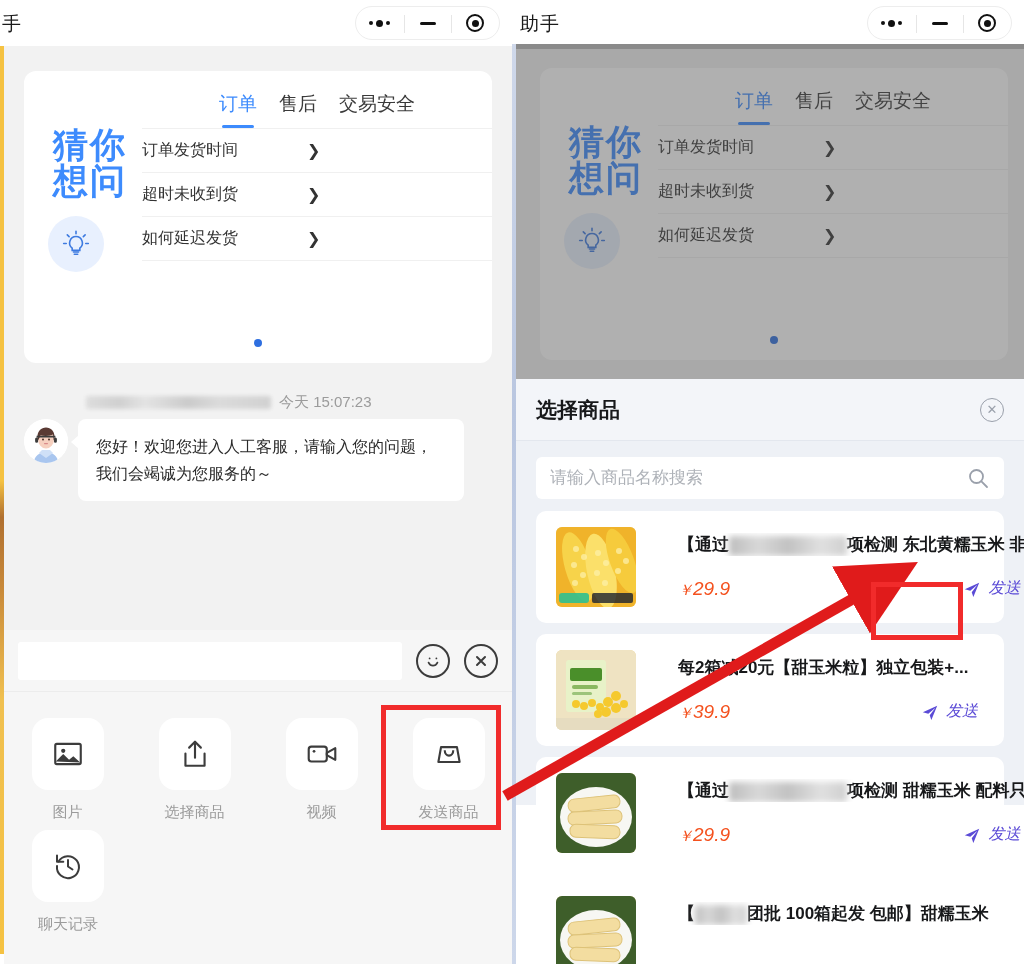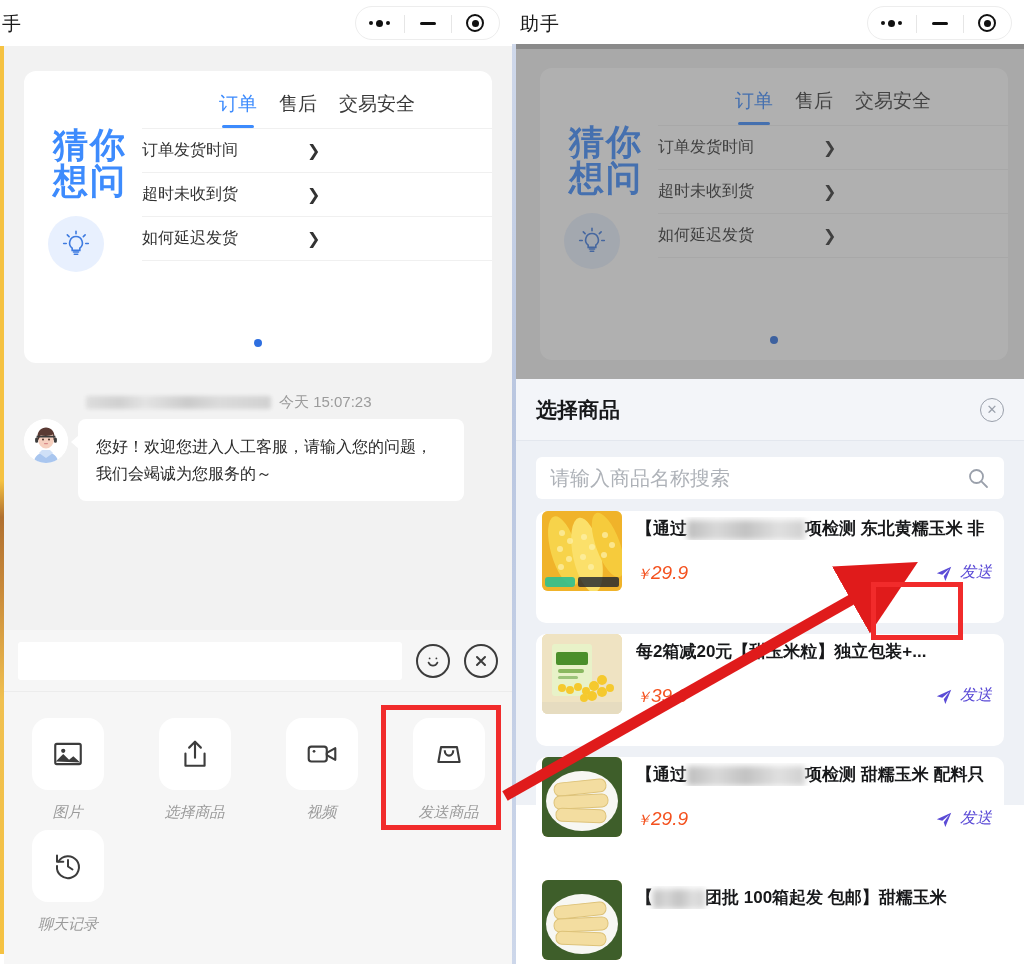--- a/index.html
+++ b/index.html
@@ -132,21 +132,21 @@
   .circle-ico {
     width: 34px; height: 34px; border-radius: 50%; border: 2px solid #3c3c3c;
     display:flex; align-items:center; justify-content:center; cursor:pointer;
   }
 
   
   .tools {
     position: absolute; left: 0; bottom: 0; width: 508px; height: 272px;
     background: #f6f6f6; padding: 18px 0 0 0;
   }
-  .tool-row { display: flex; font-style: italic; }
+  .tool-row { display: flex; }
   .tool {
     width: 128px; display:flex; flex-direction:column; align-items:center;
     padding-top: 8px; cursor: pointer;
   }
   .tool-tile {
     width: 72px; height: 72px; border-radius: 16px; background: #fff;
     display:flex; align-items:center; justify-content:center;
   }
   .tool-label { margin-top: 13px; font-size: 15px; color: #9a9a9a; }
   .hl-box {
@@ -190,28 +190,28 @@
     width: 24px; height: 24px; border-radius:50%; border: 1.6px solid #9aa0ab;
     display:flex;align-items:center;justify-content:center; color:#9aa0ab; font-size:13px;
     cursor:pointer;
   }
   .search-wrap { padding: 16px 20px 10px 20px; }
   .search-box {
     height: 42px; background: #fff; border-radius: 6px; display:flex; align-items:center;
     padding: 0 14px;
   }
   .search-box input {
-    flex:1; border:none; outline:none; font-size: 20px; color:#444;
+    flex:1; border:none; outline:none; font-size: 17px; color:#444;
     background: transparent; font-family: "Liberation Sans", sans-serif;
   }
   .search-box input::placeholder { color: #aeb2b8; }
   .prod-list { padding: 2px 20px 0 20px; }
   .prod-card {
     height: 112px; background: #fff; border-radius: 10px; margin-bottom: 11px;
-    display: flex; align-items: flex-start; padding: 0 6px;
+    display: flex; align-items: center; padding: 0 20px; gap: 28px;
   }
   .prod-thumb {
     width: 80px; height: 80px; border-radius: 6px; overflow: hidden; flex: 0 0 80px;
     position: relative; background: #f0d89a;
   }
   .prod-body { flex:1; margin-left: 14px; height: 80px; display:flex; flex-direction:column; justify-content:space-between; padding: 6px 0 4px 0;}
   .prod-title {
     font-size: 17px; font-weight: 700; color: #17181a; white-space: nowrap;
     overflow: hidden; position: relative;
   }

